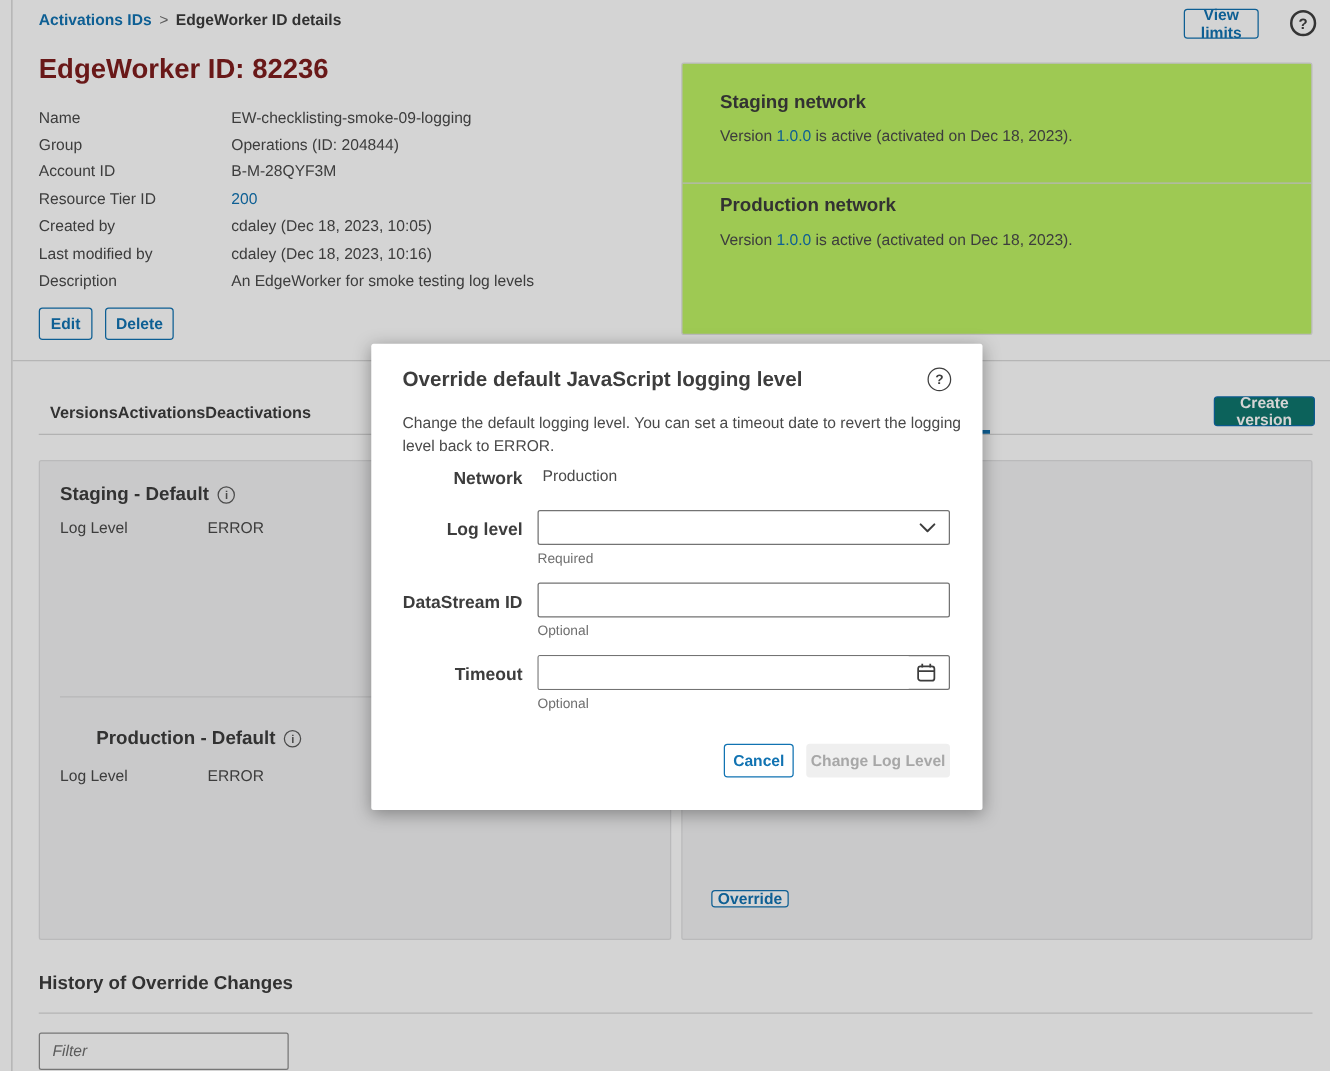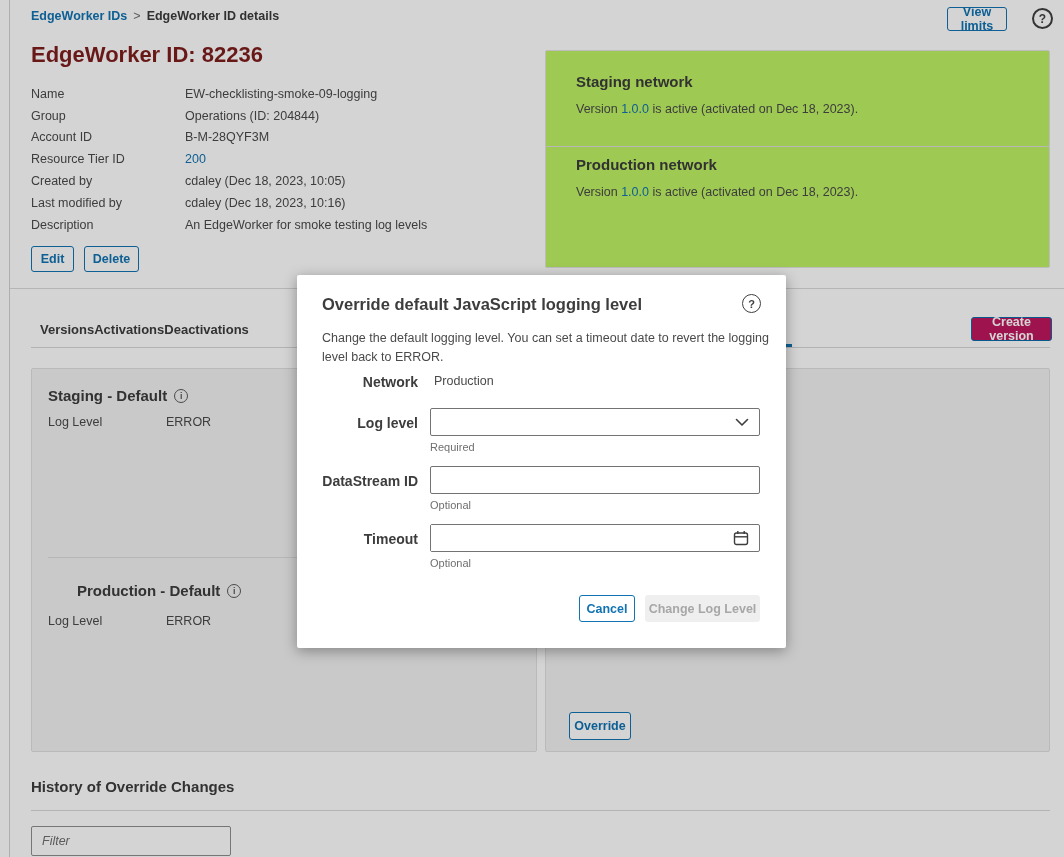--- a/index.html
+++ b/index.html
@@ -15,21 +15,21 @@
   .breadcrumb { left:31px; top:9px; font-size:12.5px; font-weight:700; }
   .breadcrumb a { color:#1173b2; text-decoration:none; cursor:pointer; }
   .crumb-sep { color:#6f6f6f; font-weight:400; margin:0 6px; }
   .crumb-current { color:#3c3c3c; }
 
   
   .btn { display:inline-flex; align-items:center; justify-content:center;
          font-family:"Liberation Sans", sans-serif; font-size:12.5px; font-weight:700;
          background:#ffffff; border:1px solid #1173b2; color:#1173b2;
          border-radius:3px; cursor:pointer; }
-  .btn-solid { background:#be185d; border-color:#0d6cab; color:#ffffff; }
+  .btn-solid { background:#0f766e; border-color:#0d6cab; color:#ffffff; }
   .btn-disabled { background:#efefef; border-color:#efefef; color:#a7a7a7; cursor:default; }
 
   .view-limits { left:947px; top:7px; width:60px; height:24px; }
 
   .help-circle { width:21px; height:21px; border:2px solid #3f3f3f; border-radius:50%;
                  display:inline-flex; align-items:center; justify-content:center;
                  font-size:12px; font-weight:700; color:#3f3f3f; cursor:pointer; background:transparent; }
   .help-top { left:1032px; top:8px; }
 
   .page-title { left:31px; top:42px; font-size:22px; font-weight:700; color:#7f1d1d; }
@@ -66,21 +66,21 @@
   .left-card  { left:31px;  top:368px; width:506px; height:384px; }
   .right-card { left:545px; top:368px; width:505px; height:384px; }
   .card-heading { position:absolute; left:16px; font-size:15px; font-weight:700; color:#3d3d3d;
                   display:flex; align-items:center; gap:7px; }
   .info-circle { width:14px; height:14px; border:1px solid #5a5a5a; border-radius:50%;
                  display:inline-flex; align-items:center; justify-content:center;
                  font-size:9px; font-weight:700; color:#5a5a5a; font-style:normal; cursor:pointer; }
   .kv-row { position:absolute; left:16px; display:flex; font-size:12.5px; color:#4a4a4a; }
   .kv-label { width:118px; }
   .card-divider { position:absolute; left:16px; width:474px; height:1px; background:#dcdcdd; }
-  .override-btn { position:absolute; left:23px; top:343px; width:62px; height:28px; }
+  .override-btn { position:absolute; left:23px; top:343px; width:62px; height:14px; }
 
   
   .history-title { left:31px; top:778px; font-size:15px; font-weight:700; color:#3d3d3d; }
   .history-rule { left:31px; top:810px; width:1019px; height:1px; background:#d9d9d9; }
   .filter-input { left:31px; top:826px; width:200px; height:30px; border:1px solid #8f8f8f;
                   border-radius:2px; background:#ffffff; font-family:"Liberation Sans", sans-serif;
                   font-size:12.5px; font-style:italic; color:#4a4a4a; padding:0 10px; }
   .filter-input::placeholder { color:#6f6f6f; font-style:italic; }
 
   
@@ -103,21 +103,21 @@
   .submit-btn { position:absolute; left:348px; top:320px; width:115px; height:27px; }
 </style>
 </head>
 <body>
 
 <div class="page">
 
   <div class="abs left-edge"></div>
 
   <div class="abs breadcrumb">
-    <a>EdgeWorker IDs</a><span class="crumb-sep">&gt;</span><span class="crumb-current">EdgeWorker ID details</span>
+    <a>Activations IDs</a><span class="crumb-sep">&gt;</span><span class="crumb-current">EdgeWorker ID details</span>
   </div>
 
   <button class="abs btn view-limits">View limits</button>
   <span class="abs help-circle help-top">?</span>
 
   <div class="abs page-title">EdgeWorker ID: 82236</div>
 
   <div class="abs details">
     <div class="detail-row">
       <span class="detail-label">Name</span>

